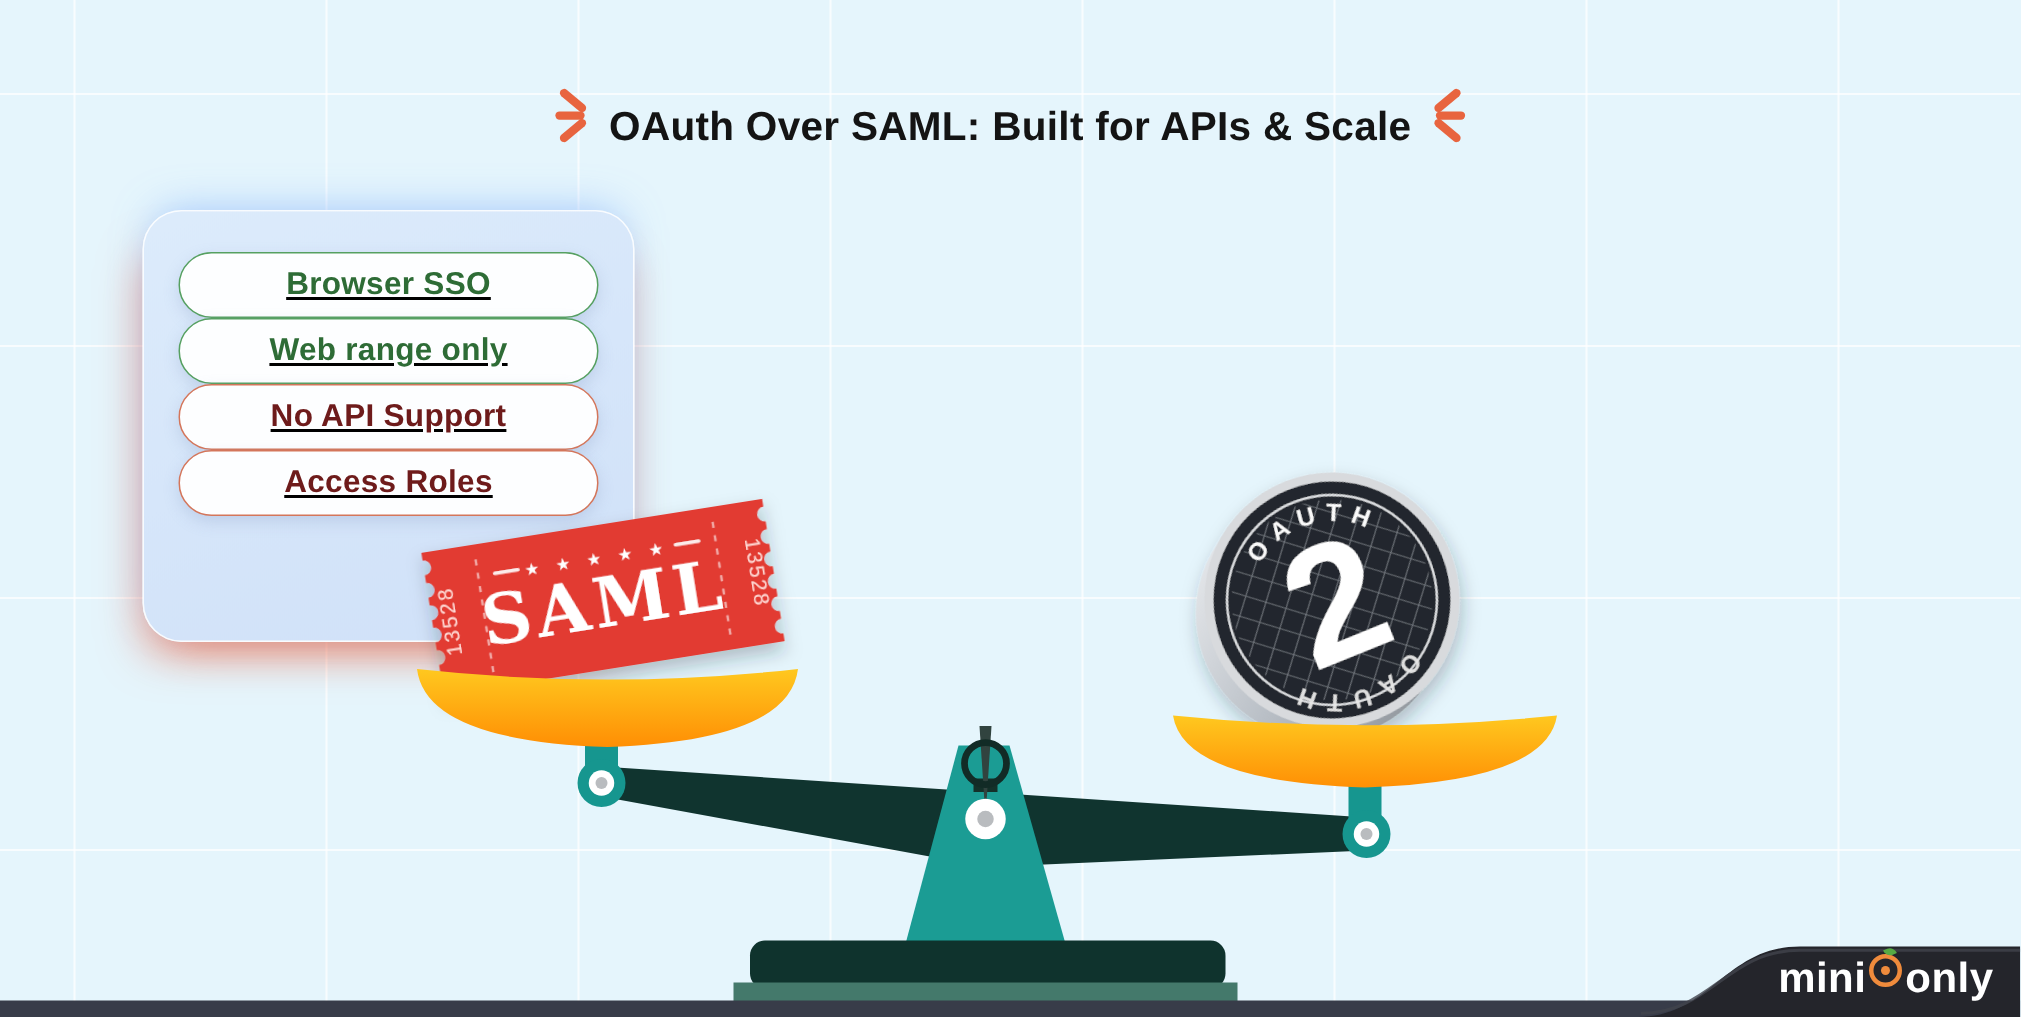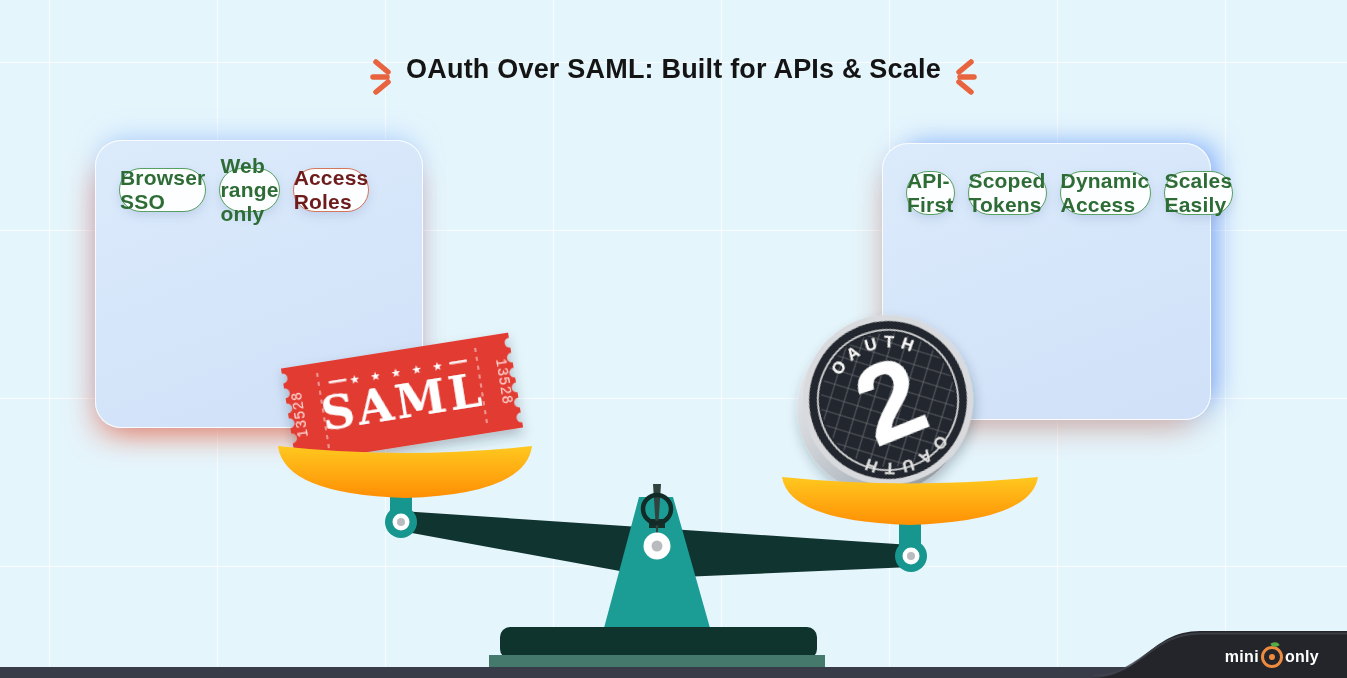--- a/index.html
+++ b/index.html
@@ -8,30 +8,30 @@
     font-family:"Liberation Sans",sans-serif;
     background-color:#e5f5fc;
     background-image:
       linear-gradient(to right, rgba(255,255,255,.75) 1.5px, transparent 1.5px),
       linear-gradient(to bottom, rgba(255,255,255,.75) 1.5px, transparent 1.5px);
     background-size:168px 168px;
     background-position:49px 62px;
   }
   .title-row{
     position:absolute;top:54px;left:0;right:0;
-    display:flex;justify-content:center;align-items:flex-start;gap:12px;z-index:3;
+    display:flex;justify-content:center;align-items:flex-end;gap:12px;z-index:3;
   }
   .title-row h1{
     margin:0;font-size:27px;font-weight:800;color:#141414;letter-spacing:.2px;
   }
   .card{
     position:absolute;border-radius:26px;z-index:2;
     background:linear-gradient(160deg,#dcebfb 0%,#cfe0f8 100%);
     border:1.5px solid rgba(255,255,255,.85);
-    display:flex;flex-direction:row;gap:13px;box-sizing:border-box;
+    display:flex;flex-direction:column;box-sizing:border-box;text-decoration:underline;
   }
   .card.left{
     left:95px;top:140px;width:328px;height:288px;padding:27px 23px;
     box-shadow:0 -8px 26px -8px rgba(110,165,255,.55),
                -10px 18px 30px -12px rgba(235,85,50,.6),
                10px 16px 26px -14px rgba(235,110,70,.4);
   }
   .card.right{
     left:882px;top:143px;width:329px;height:277px;padding:27px 23px;
     box-shadow:14px -8px 26px -8px rgba(80,140,255,.6),
@@ -41,23 +41,23 @@
   .pill{
     background:#fdfeff;border-radius:24px;height:42px;flex:0 0 42px;
     display:flex;align-items:center;justify-content:center;
     font-size:21px;font-weight:700;letter-spacing:.2px;
     border:1.6px solid #56a061;color:#2e6c36;
     box-shadow:0 4px 10px rgba(140,160,200,.3);
   }
   .pill.red{border-color:#d4765b;color:#6e1b1b;}
   .scene{position:absolute;left:0;top:0;z-index:4;pointer-events:none;}
   .brand{
-    position:absolute;right:28px;bottom:10px;z-index:6;
-    display:flex;align-items:center;color:#fff;
-    font-size:16px;font-weight:700;letter-spacing:.3px;
+    position:absolute;right:18px;bottom:10px;z-index:6;
+    display:flex;color:#fff;
+    font-size:28px;font-weight:700;letter-spacing:.3px;
   }
   .orange-o{
     position:relative;width:16px;height:16px;margin:0 2px;
     border:3px solid #ef8b3c;border-radius:50%;
   }
   .orange-o .dot{
     position:absolute;left:5px;top:5px;width:6px;height:6px;
     background:#ef8b3c;border-radius:50%;
   }
   .orange-o .leaf{
@@ -84,29 +84,24 @@
         <line x1="18" y1="8" x2="6" y2="18"></line>
         <line x1="21" y1="23" x2="7" y2="23"></line>
         <line x1="18" y1="38" x2="6" y2="28"></line>
       </g>
     </svg>
   </div>
 
   <div class="card left">
     <div class="pill">Browser SSO</div>
     <div class="pill">Web range only</div>
+    <div class="pill red">No API Support</div>
     <div class="pill red">Access Roles</div>
   </div>
 
-  <div class="card right">
-    <div class="pill">API-First</div>
-    <div class="pill">Scoped Tokens</div>
-    <div class="pill">Dynamic Access</div>
-    <div class="pill">Scales Easily</div>
-  </div>
 
   <svg class="scene" width="1347" height="678" viewBox="0 0 1347 678">
     <defs>
       <linearGradient id="panGradL" x1="0" y1="446" x2="0" y2="500" gradientUnits="userSpaceOnUse">
         <stop offset="0" stop-color="#FFC81F"></stop>
           <stop offset="1" stop-color="#FF8C03"></stop>
       </linearGradient>
       <linearGradient id="panGradR" x1="0" y1="477" x2="0" y2="528" gradientUnits="userSpaceOnUse">
         <stop offset="0" stop-color="#FFC81F"></stop>
           <stop offset="1" stop-color="#FF8C03"></stop>

